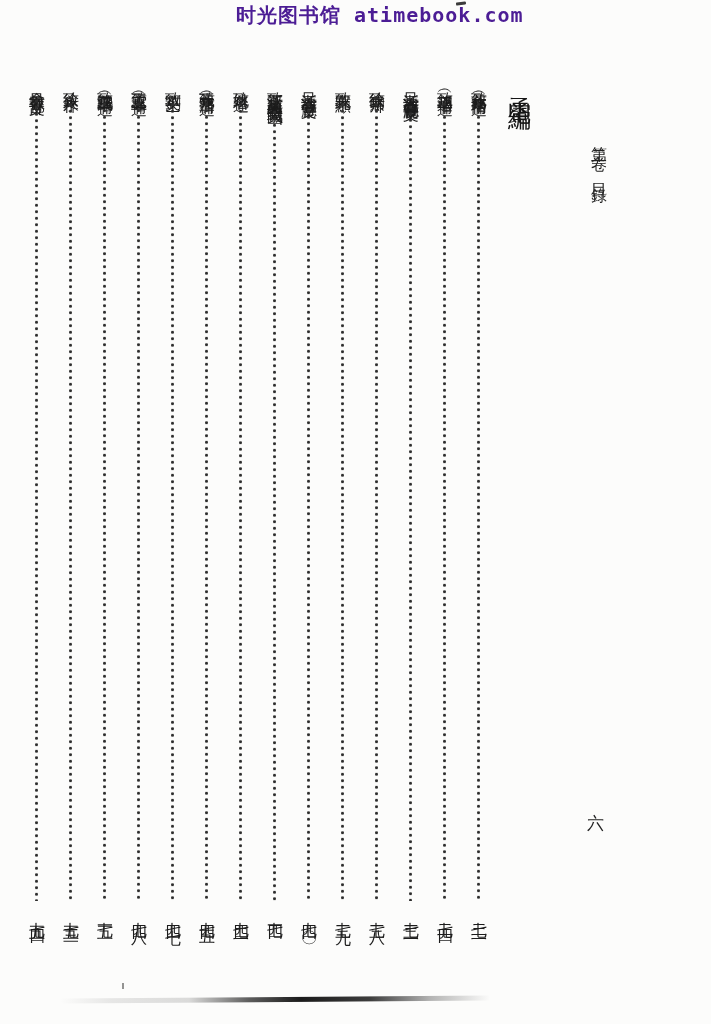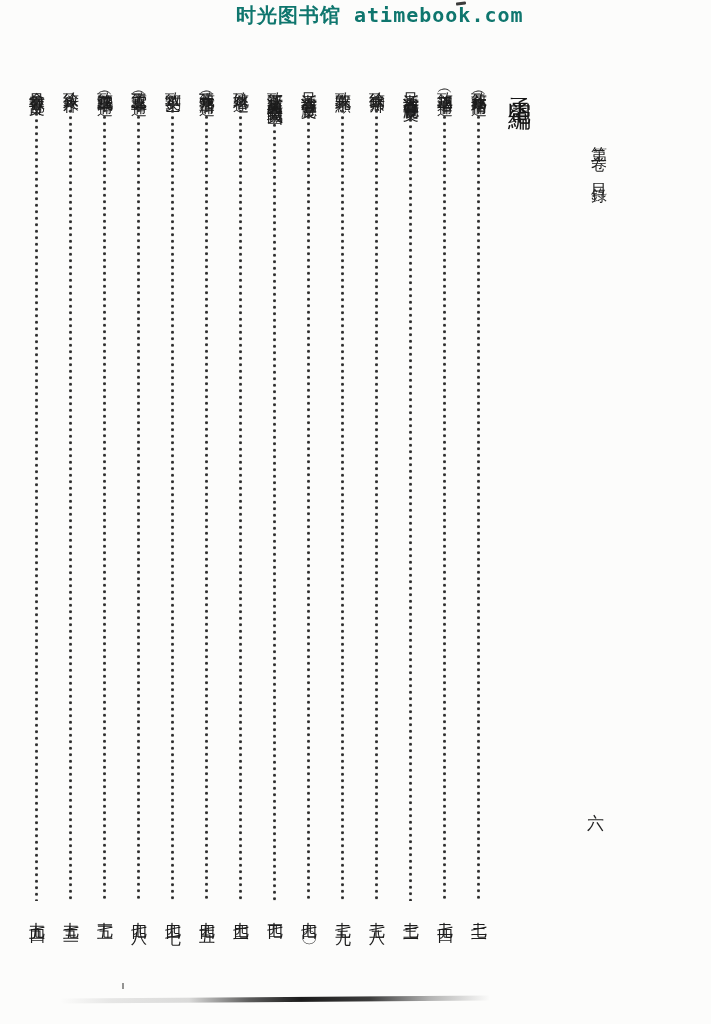--- a/index.html
+++ b/index.html
@@ -10,21 +10,21 @@
     overflow:hidden;
     font-family:"Liberation Serif","DejaVu Serif",serif;
     color:#1c1c1c;
   }
   
   .watermark {
     position:absolute; top:2px; left:236px;
     font-family:"DejaVu Sans Mono",monospace;
     font-size:20px; font-weight:600;
     letter-spacing:1px;
-    color:#0f766e;
+    color:#4c1d95;
     white-space:nowrap;
   }
   .tick-artifact {
     position:absolute; top:2px; left:456px;
     width:10px; height:3px; border-radius:1px;
     background:#3b3b3b; transform:rotate(-8deg);
   }
   
   .vol-header {
     position:absolute; top:134px; left:588px;

